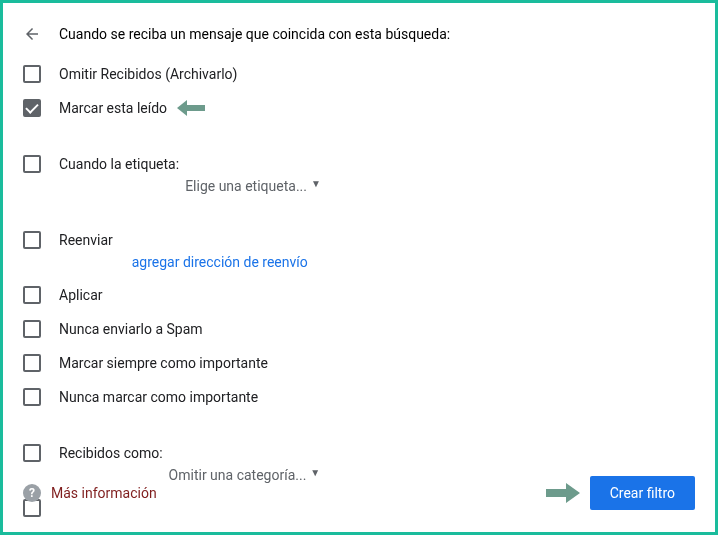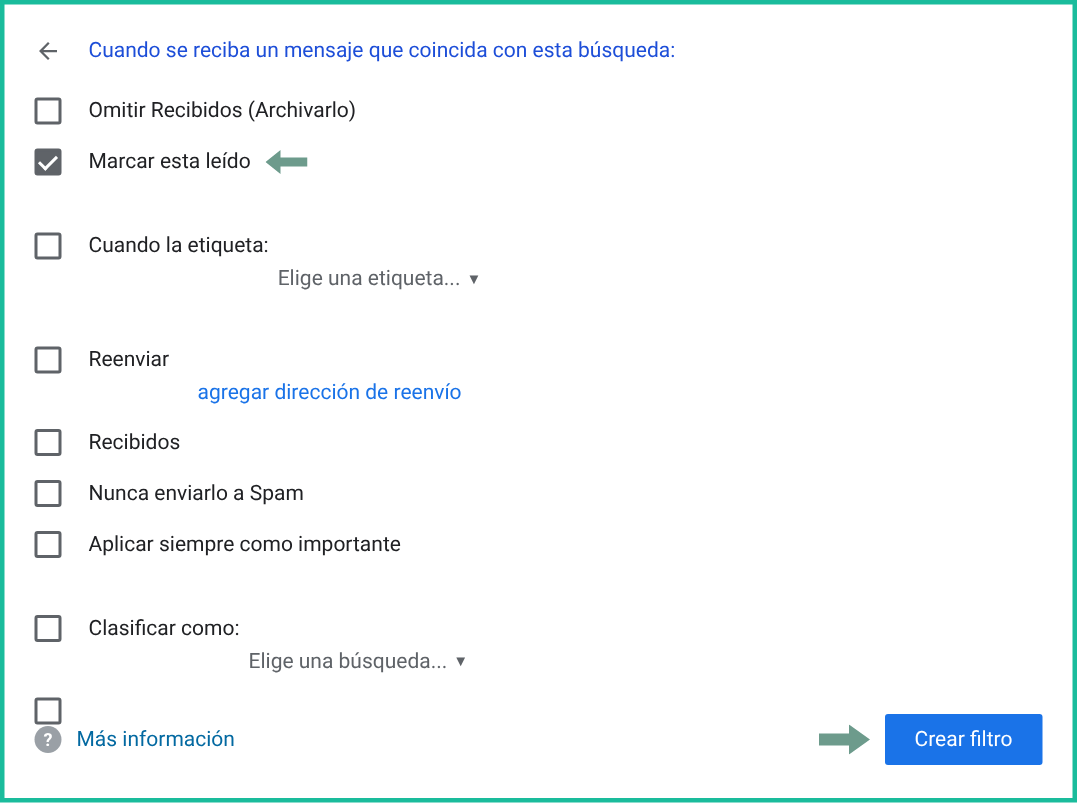--- a/index.html
+++ b/index.html
@@ -29,21 +29,21 @@
       margin-bottom: 22px;
     }
     .back-icon {
       color: #5f6368;
       display: flex;
       align-items: center;
       cursor: pointer;
     }
     .header-title {
       font-size: 14px;
-      color: #1d4ed8;
+      color: #000000;
     }
     .option-list {
       display: flex;
       flex-direction: column;
       gap: 16px;
       max-height: 405px;
     }
     .option-row {
       display: flex;
       align-items: center;
@@ -76,21 +76,20 @@
     .option-label {
       color: #202124;
       display: inline-flex;
       align-items: center;
       gap: 6px;
       flex-wrap: wrap;
     }
     .dropdown-text {
       color: #5f6368;
       display: inline-flex;
-      align-items: center;
       gap: 4px;
       cursor: pointer;
       margin-top: 45px;
     }
     .dropdown-caret {
       font-size: 10px;
       color: #5f6368;
     }
     .link-text {
       color: #1a73e8;
@@ -126,21 +125,21 @@
       background: #9aa0a6;
       color: #fff;
       font-size: 12px;
       font-weight: 700;
       display: flex;
       align-items: center;
       justify-content: center;
       cursor: pointer;
     }
     .more-info {
-      color: #0369a1;
+      color: #7f1d1d;
       cursor: pointer;
       text-align: center;
     }
     .footer-right {
       display: flex;
       align-items: center;
       gap: 10px;
     }
     .primary-btn {
       background: #1a73e8;
@@ -202,40 +201,44 @@
       <div class="checkbox"></div>
       <span class="option-label">
         <span>Reenviar</span>
         &nbsp;&nbsp;
         <span class="link-text">agregar dirección de reenvío</span>
       </span>
     </div>
 
     <div class="option-row">
       <div class="checkbox"></div>
-      <span class="option-label">Recibidos</span>
+      <span class="option-label">Aplicar</span>
     </div>
 
     <div class="option-row">
       <div class="checkbox"></div>
       <span class="option-label">Nunca enviarlo a Spam</span>
     </div>
 
     <div class="option-row">
       <div class="checkbox"></div>
-      <span class="option-label">Aplicar siempre como importante</span>
-    </div>
-
-
-    <div class="option-row">
-      <div class="checkbox"></div>
-      <span class="option-label">
-        <span>Clasificar como:</span>
+      <span class="option-label">Marcar siempre como importante</span>
+    </div>
+
+    <div class="option-row">
+      <div class="checkbox"></div>
+      <span class="option-label">Nunca marcar como importante</span>
+    </div>
+
+    <div class="option-row">
+      <div class="checkbox"></div>
+      <span class="option-label">
+        <span>Recibidos como:</span>
         <span class="dropdown-text">
-          <span>Elige una búsqueda...</span>
+          <span>Omitir una categoría...</span>
           <span class="dropdown-caret">▼</span>
         </span>
       </span>
     </div>
 
     <div class="option-row">
       <div class="checkbox"></div>
     </div>
 
   </div>

